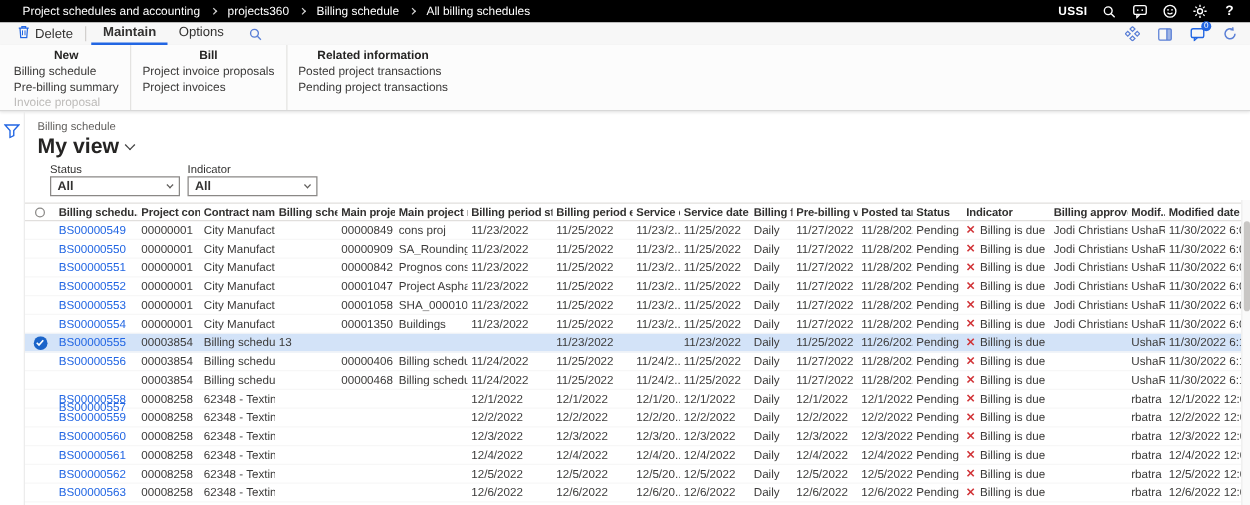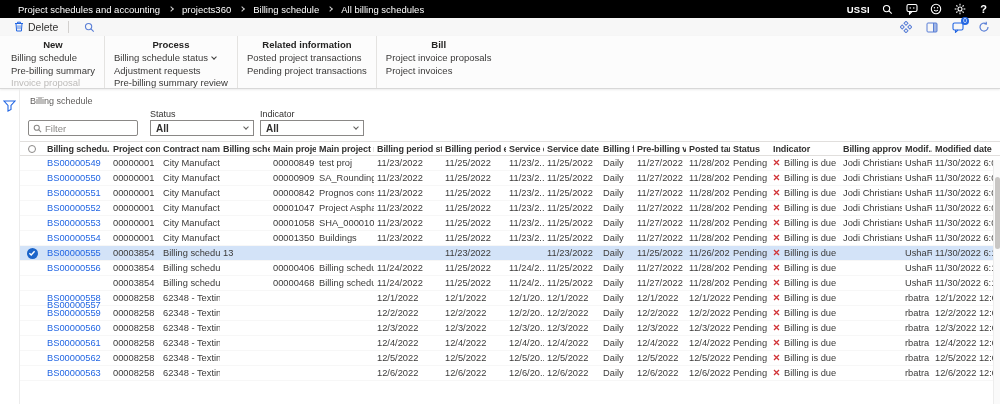--- a/index.html
+++ b/index.html
@@ -143,20 +143,24 @@
   <span class="ab-btn">
     <span>
       <svg width="10" height="11" viewBox="0 0 10 11">
           <path d="M1 2.5 H9 M3.5 2.5 V1.2 H6.5 V2.5 M2 2.5 L2.6 10 H7.4 L8 2.5" stroke="#2266e3" stroke-width="1" fill="none"></path>
           <path d="M4 4.3V8.2 M6 4.3V8.2" stroke="#2266e3" stroke-width=".8"></path>
         </svg>
     </span>
     <span>Delete</span>
   </span>
   <span class="ab-sep"></span>
+  <span id="ab-tabs" style="display:inline-flex;">
+      <span class="ab-tab selected">Maintain</span>
+      <span class="ab-tab">Options</span>
+    </span>
   <span class="tico ab-search">
     <svg width="11" height="11" viewBox="0 0 12 12">
         <circle cx="5" cy="5" r="3.4" stroke="#5a7fd6" stroke-width="1.2" fill="none"></circle>
         <path d="M7.6 7.6 L10.6 10.6" stroke="#5a7fd6" stroke-width="1.2"></path>
       </svg>
   </span>
   <span class="ab-right">
     <span class="tico">
       <svg width="12" height="12" viewBox="0 0 12 12">
           <g stroke="#5a7fd6" stroke-width="1" fill="none">
@@ -191,58 +195,47 @@
 </div>
 
 <div class="flyout">
     <div class="fly-group">
       <div class="fly-title">New</div>
       <div class="fly-item"><span>Billing schedule</span></div>
       <div class="fly-item"><span>Pre-billing summary</span></div>
       <div class="fly-item disabled"><span>Invoice proposal</span></div>
     </div>
     <div class="fly-group">
-      <div class="fly-title">Process</div>
-      <div class="fly-item"><span>Billing schedule status</span><span class="chev-d"></span></div>
-      <div class="fly-item"><span>Adjustment requests</span></div>
-      <div class="fly-item"><span>Pre-billing summary review</span></div>
+      <div class="fly-title">Bill</div>
+      <div class="fly-item"><span>Project invoice proposals</span></div>
+      <div class="fly-item"><span>Project invoices</span></div>
     </div>
     <div class="fly-group">
       <div class="fly-title">Related information</div>
       <div class="fly-item"><span>Posted project transactions</span></div>
       <div class="fly-item"><span>Pending project transactions</span></div>
-    </div>
-    <div class="fly-group">
-      <div class="fly-title">Bill</div>
-      <div class="fly-item"><span>Project invoice proposals</span></div>
-      <div class="fly-item"><span>Project invoices</span></div>
     </div>
   </div>
 
 <div class="content">
   <div class="gutter">
     <span>
       <svg width="13" height="12" viewBox="0 0 13 12">
           <path d="M1 1 H12 L8 5.5 V9.5 L5 11 V5.5 Z" stroke="#2266e3" stroke-width="1.1" fill="none"></path>
         </svg>
     </span>
   </div>
   <div class="main">
     <div class="caption">Billing schedule</div>
+    <div class="view-title">
+      <span>My view</span>
+      <span class="vt-chev"></span>
+    </div>
 
     <div class="filter-row">
-      <div class="filter-box">
-        <span>
-          <svg width="9" height="9" viewBox="0 0 12 12">
-              <circle cx="5" cy="5" r="3.4" stroke="#8a8886" stroke-width="1.4" fill="none"></circle>
-              <path d="M7.6 7.6 L10.8 10.8" stroke="#8a8886" stroke-width="1.4"></path>
-            </svg>
-        </span>
-        <input placeholder="Filter" style="">
-      </div>
       <div class="combo-group">
         <div class="combo-label">Status</div>
         <div class="combo">
           <span>All</span>
           <span class="chev-d"></span>
         </div>
       </div>
       <div class="combo-group second">
         <div class="combo-label">Indicator</div>
         <div class="combo">
@@ -277,21 +270,21 @@
           <div class="hcell" style="width: 61px;"><span>Modified date a...</span></div>
         </div>
       <div>
           <div class="grow">
             <div class="cell selcell"></div>
             <div class="cell link" style="width: 66px;">BS00000549</div>
             <div class="cell" style="width: 50px;">00000001</div>
             <div class="cell" style="width: 60px;">City Manufact...</div>
             <div class="cell" style="width: 50px;"></div>
             <div class="cell" style="width: 46px;">00000849</div>
-            <div class="cell" style="width: 58px;">test proj</div>
+            <div class="cell" style="width: 58px;">cons proj</div>
             <div class="cell" style="width: 68px;">11/23/2022</div>
             <div class="cell" style="width: 64px;">11/25/2022</div>
             <div class="cell" style="width: 38px;">11/23/2...</div>
             <div class="cell" style="width: 56px;">11/25/2022</div>
             <div class="cell" style="width: 34px;">Daily</div>
             <div class="cell" style="width: 52px;">11/27/2022</div>
             <div class="cell" style="width: 44px;">11/28/2022</div>
             <div class="cell" style="width: 40px;">Pending</div>
             <div class="cell" style="width: 70px;"><span class="xwrap">
                 <svg width="7" height="7" viewBox="0 0 7 7">

